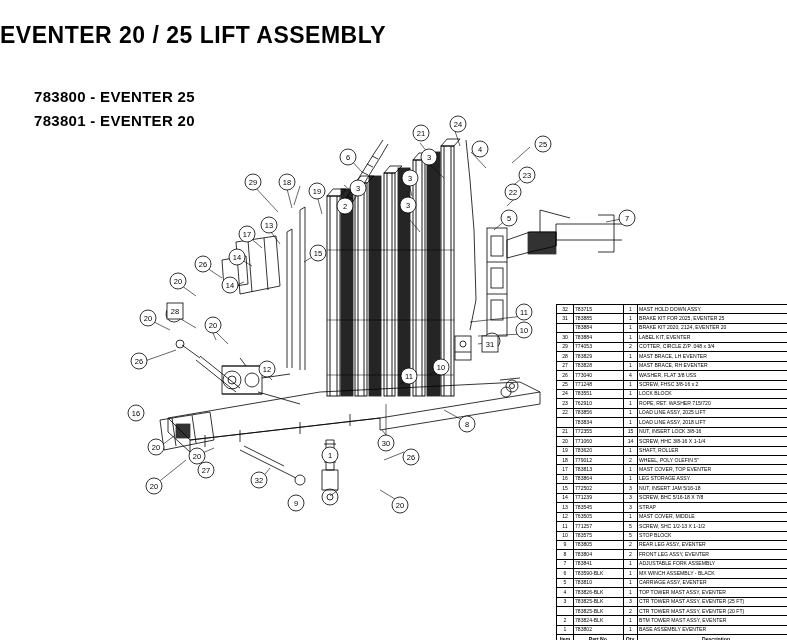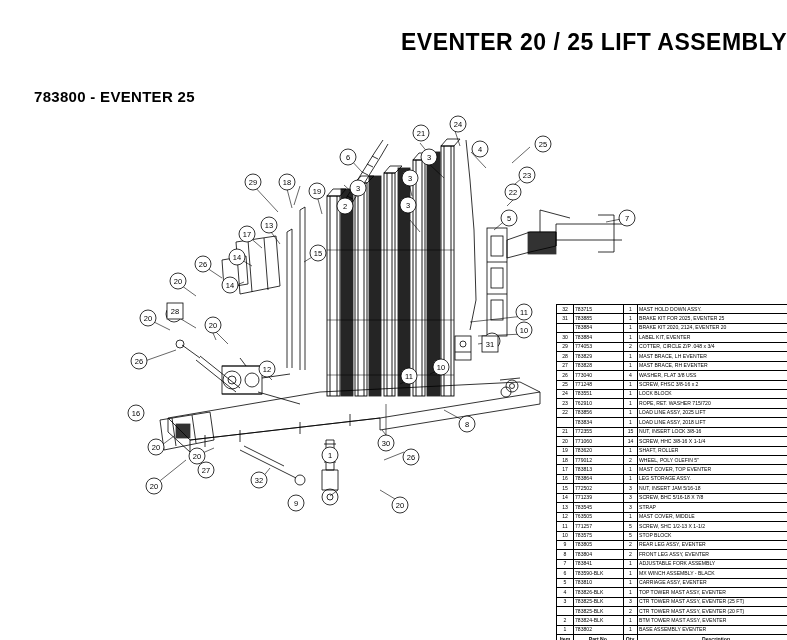--- a/index.html
+++ b/index.html
@@ -9,25 +9,24 @@
     font-family:"Liberation Sans", sans-serif;
     color:#000;
     position:relative;
     overflow:hidden;
   }
   #page{position:relative;width:787px;height:640px;}
 
   .title{
     position:absolute;
     top:22px;left:0;width:787px;
-    text-align:right;
+    text-align:left;
     font-size:23px;
     font-weight:bold;
     letter-spacing:0.5px;
-    margin-top:7px;
   }
   .subtitle{
     position:absolute;
     left:34px;
     font-size:15px;
     font-weight:bold;
     letter-spacing:0.3px;
   }
   #sub1{top:88px;text-align:center;}
   #sub2{top:112px;}
@@ -62,20 +61,21 @@
   td.c-desc{width:154px;text-align:left;padding-left:2px;}
   tr.hdr td{font-weight:bold;text-align:center;font-size:5.1px;}
 </style>
 </head>
 <body>
 
 <div id="page">
 
   <div class="title">EVENTER 20 / 25 LIFT ASSEMBLY</div>
   <div class="subtitle" id="sub1">783800 - EVENTER 25</div>
+  <div class="subtitle" id="sub2">783801 - EVENTER 20</div>
 
   <svg class="drawing" viewBox="0 0 787 640" xmlns="http://www.w3.org/2000/svg">
     <defs>
       <g id="bub"></g>
     </defs>
     <g stroke="#000" fill="none" stroke-width="0.8">
 
       <g stroke-width="0.9">
         <rect x="327" y="196" width="13" height="200"></rect>
         <line x1="330" y1="196" x2="330" y2="396"></line>

